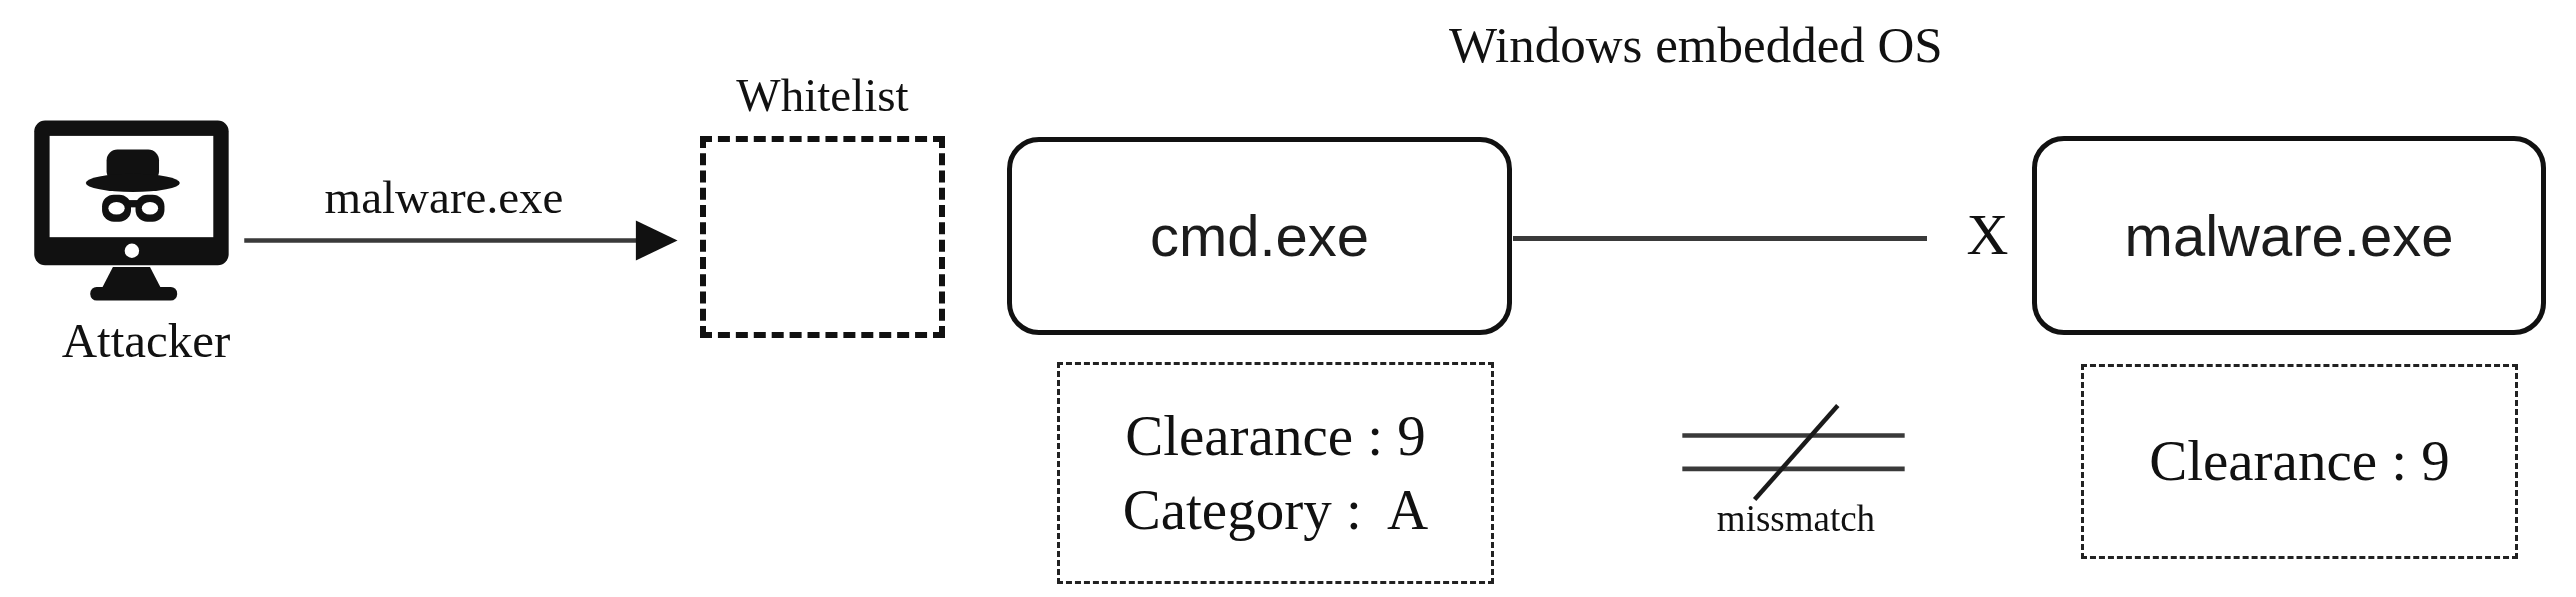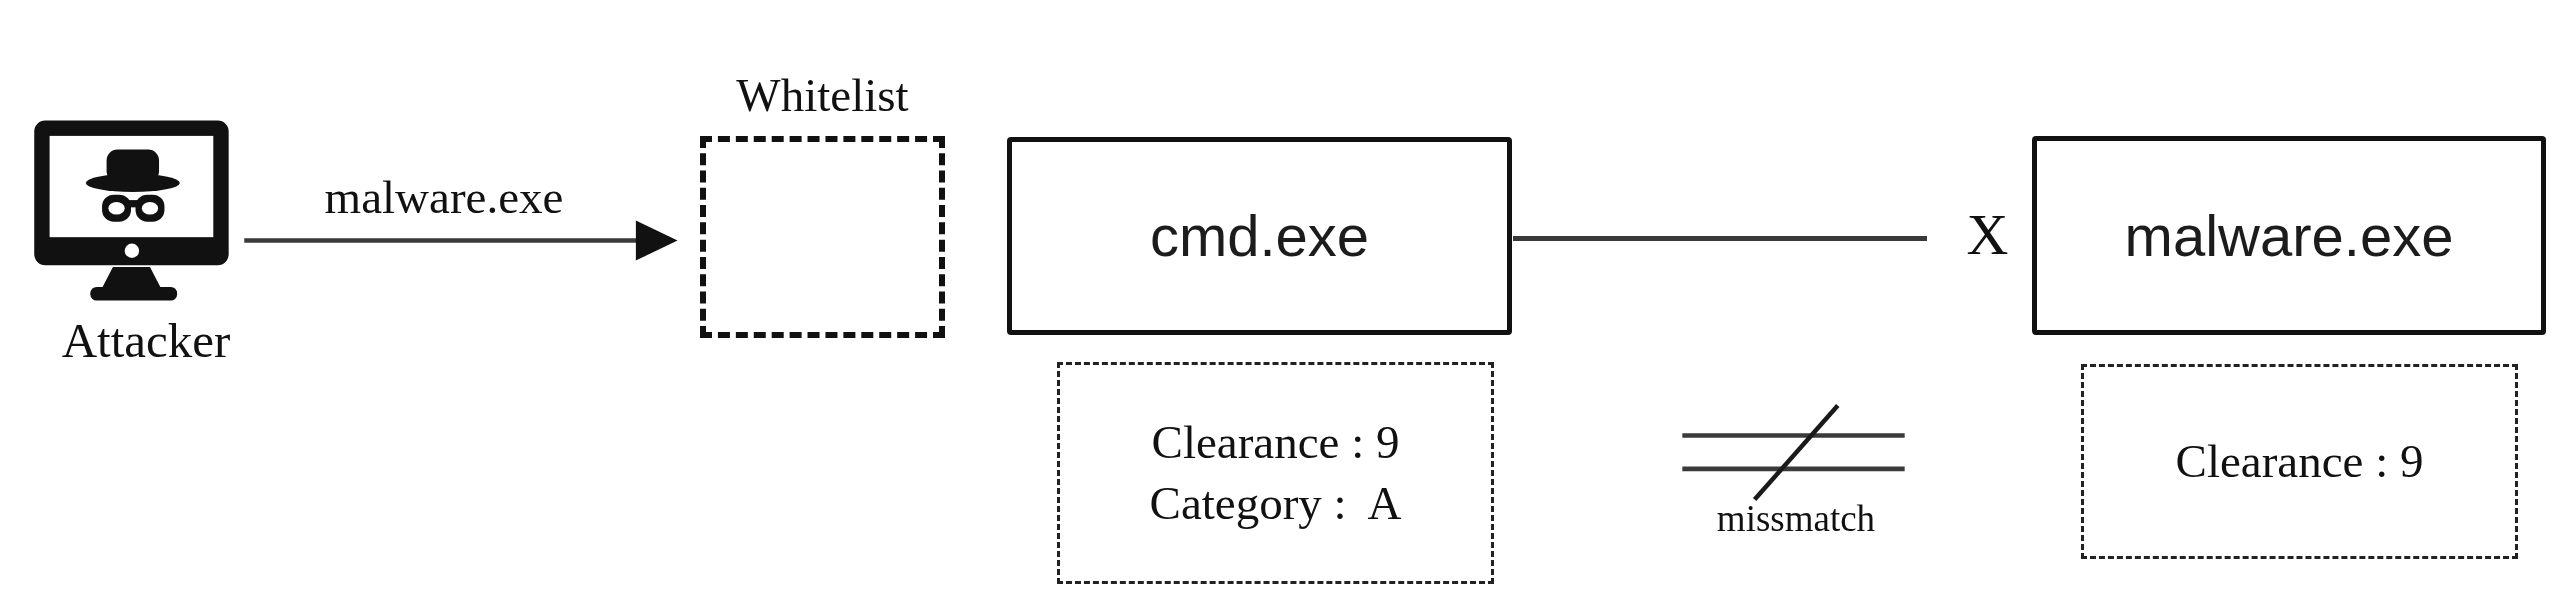--- a/index.html
+++ b/index.html
@@ -22,47 +22,48 @@
   .attacker-label { left:33px; top:316px; width:226px; font-size:49px; }
   .access-label   { left:1558px; top:257px; width:371px; font-size:51px; }
   .deny-x     { left:1956px; top:206px; width:63px; font-size:58px; }
   .mm-label   { left:1658px; top:500px; width:276px; font-size:37px; }
 
   .whitelist-box {
     left:700px; top:136px; width:245px; height:202px;
     border:6.3px dashed #111111; box-sizing:border-box; background:#ffffff;
   }
   .node {
-    border:5.4px solid #111111; border-radius:4px; background:#ffffff;
+    border:5.4px solid #111111; border-radius:32px; background:#ffffff;
     box-sizing:border-box;
     display:flex; align-items:center; justify-content:center;
     font-family:"Liberation Sans", sans-serif; font-size:58px; color:#1c1c1c;
   }
   .node-cmd     { left:1007px; top:137px; width:505px; height:198px; }
   .node-malware { left:2032px; top:136px; width:514px; height:199px; }
 
   .attr-box {
     border:3.6px dashed #222222; box-sizing:border-box; background:#ffffff;
     display:flex; flex-direction:column; align-items:center; justify-content:center;
-    font-size:47px; line-height:1.3; white-space:pre;
+    font-size:57px; line-height:1.3; white-space:pre;
   }
   .attr-cmd     { left:1057px; top:362px; width:437px; height:222px; }
   .attr-malware { left:2081px; top:364px; width:437px; height:195px; }
 
   .conn-line {
     left:1513px; top:236px; width:414px; height:4.5px;
     background:#3a3a3a;
   }
   svg { display:block; }
 </style>
 </head>
 <body>
 
 <div class="canvas">
 
+  <div class="abs label os-title">Windows embedded OS</div>
 
   <svg class="abs" style="left:27px; top:113px;" width="208" height="195" viewBox="0 0 230 215">
     <rect x="8" y="8" width="215" height="160" rx="12" fill="#111111"></rect>
     <rect x="25" y="25" width="181" height="112" fill="#ffffff"></rect>
     <circle cx="116" cy="152" r="8" fill="#ffffff"></circle>
     <polygon points="95,170 136,170 150,197 81,197" fill="#111111"></polygon>
     <rect x="70" y="192" width="96" height="15" rx="7" fill="#111111"></rect>
 
     <rect x="88" y="40" width="58" height="36" rx="12" fill="#111111"></rect>
     <ellipse cx="117" cy="77" rx="52" ry="10" fill="#111111"></ellipse>

